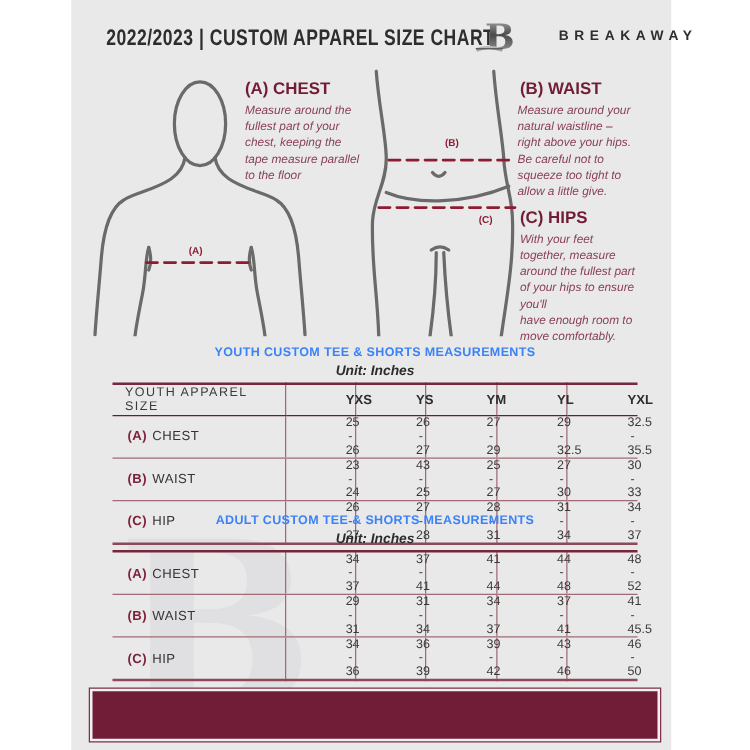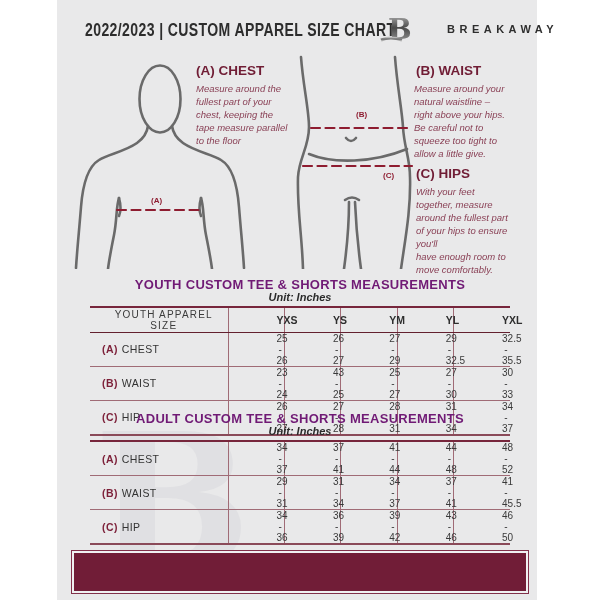--- a/index.html
+++ b/index.html
@@ -24,36 +24,36 @@
   .fig path,.fig ellipse{fill:none;stroke:#6a6a6a;stroke-width:2.6;stroke-linecap:round;}
   .fig .dash{stroke:#8e1c30;stroke-width:2.2;stroke-dasharray:9 5.5;}
   .marker{position:absolute;font-size:8px;font-weight:bold;color:#8e1c30;z-index:4;}
 
   
   .sec-head{position:absolute;font-size:13.5px;font-weight:bold;color:#701d35;z-index:3;}
   .sec-body{position:absolute;font-size:9.5px;line-height:13px;font-style:italic;
             color:#8a4156;white-space:pre-line;z-index:3;}
 
   
-  .tbl-title{position:absolute;left:90px;width:420px;text-align:center;font-size:13px;
-             font-weight:bold;color:#701a75;letter-spacing:0.3px;z-index:3;}
+  .tbl-title{position:absolute;left:90px;width:420px;text-align:center;font-size:10px;
+             font-weight:bold;color:#3b82f6;letter-spacing:0.3px;z-index:3;}
   .tbl-unit{position:absolute;left:90px;width:420px;text-align:center;font-size:11px;
             font-style:italic;font-weight:bold;color:#2b2b2b;z-index:3;}
   .size-table{position:absolute;left:90px;width:420px;border-collapse:collapse;
               table-layout:fixed;z-index:3;border-top:2px solid #77263c;
               border-bottom:2px solid #8a4a59;}
   .size-table col.c-label{width:138px;}
   .size-table col.c-data{width:56.4px;}
   .size-table tr{height:23px;}
   .size-table tr.head-row{height:25px;}
   .size-table th,.size-table td{padding:0;border-bottom:1px solid #a06b76;background:transparent;}
   .size-table tr.head-row th{border-bottom:1.5px solid #63202f;}
   .size-table td.val,.size-table th.col-h{border-left:1px solid #a06b76;text-align:center;padding-left:48px;}
   .lbl-h{font-size:10px;font-weight:normal;color:#3b3b3b;letter-spacing:1.2px;
-         text-align:center;padding-left:10px !important;margin-top:28px;}
+         text-align:left;padding-left:10px !important;margin-top:28px;}
   .col-h{font-size:10.5px;font-weight:bold;color:#2e2e2e;}
   .row-lbl{font-size:10.5px;color:#333;text-align:left;padding-left:12px !important;
            letter-spacing:0.4px;}
   .row-lbl .pfx{font-weight:bold;color:#7c1f38;margin-right:4px;}
   .val{font-size:10px;color:#3a3a3a;}
 
   
   .bottom-bar{position:absolute;left:72px;top:551px;width:452px;height:38px;
               background:#711d37;border:2px solid #f0f1f2;
               box-shadow:0 0 0 1px #82304a;z-index:3;}

